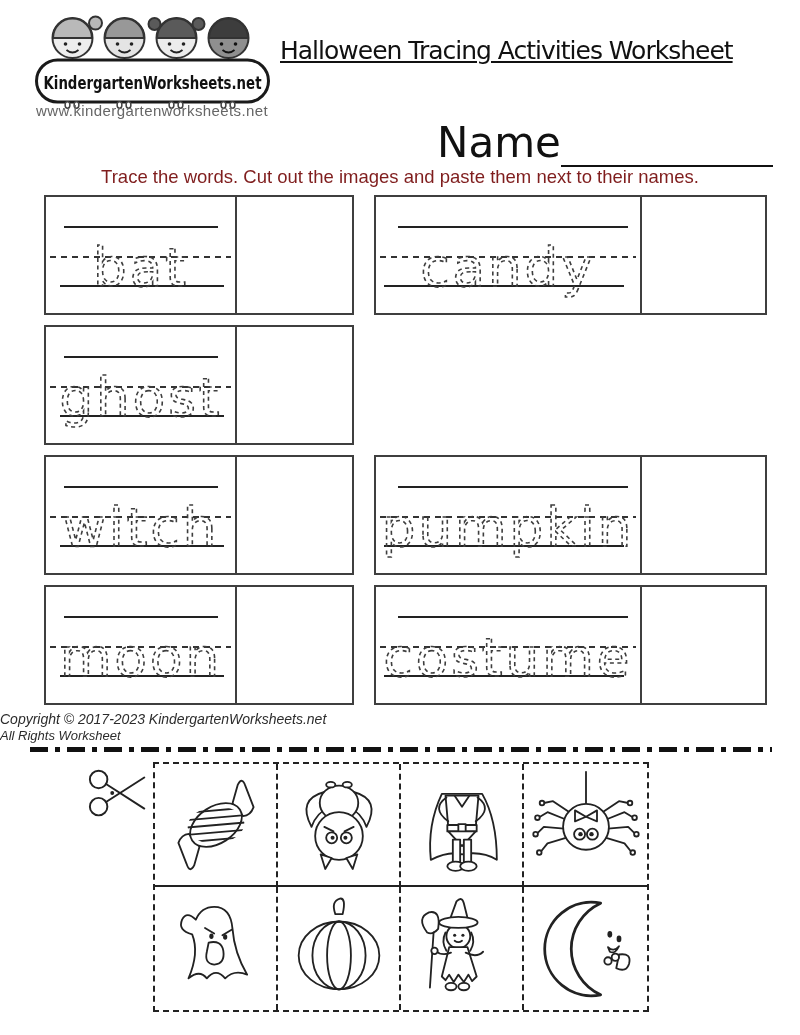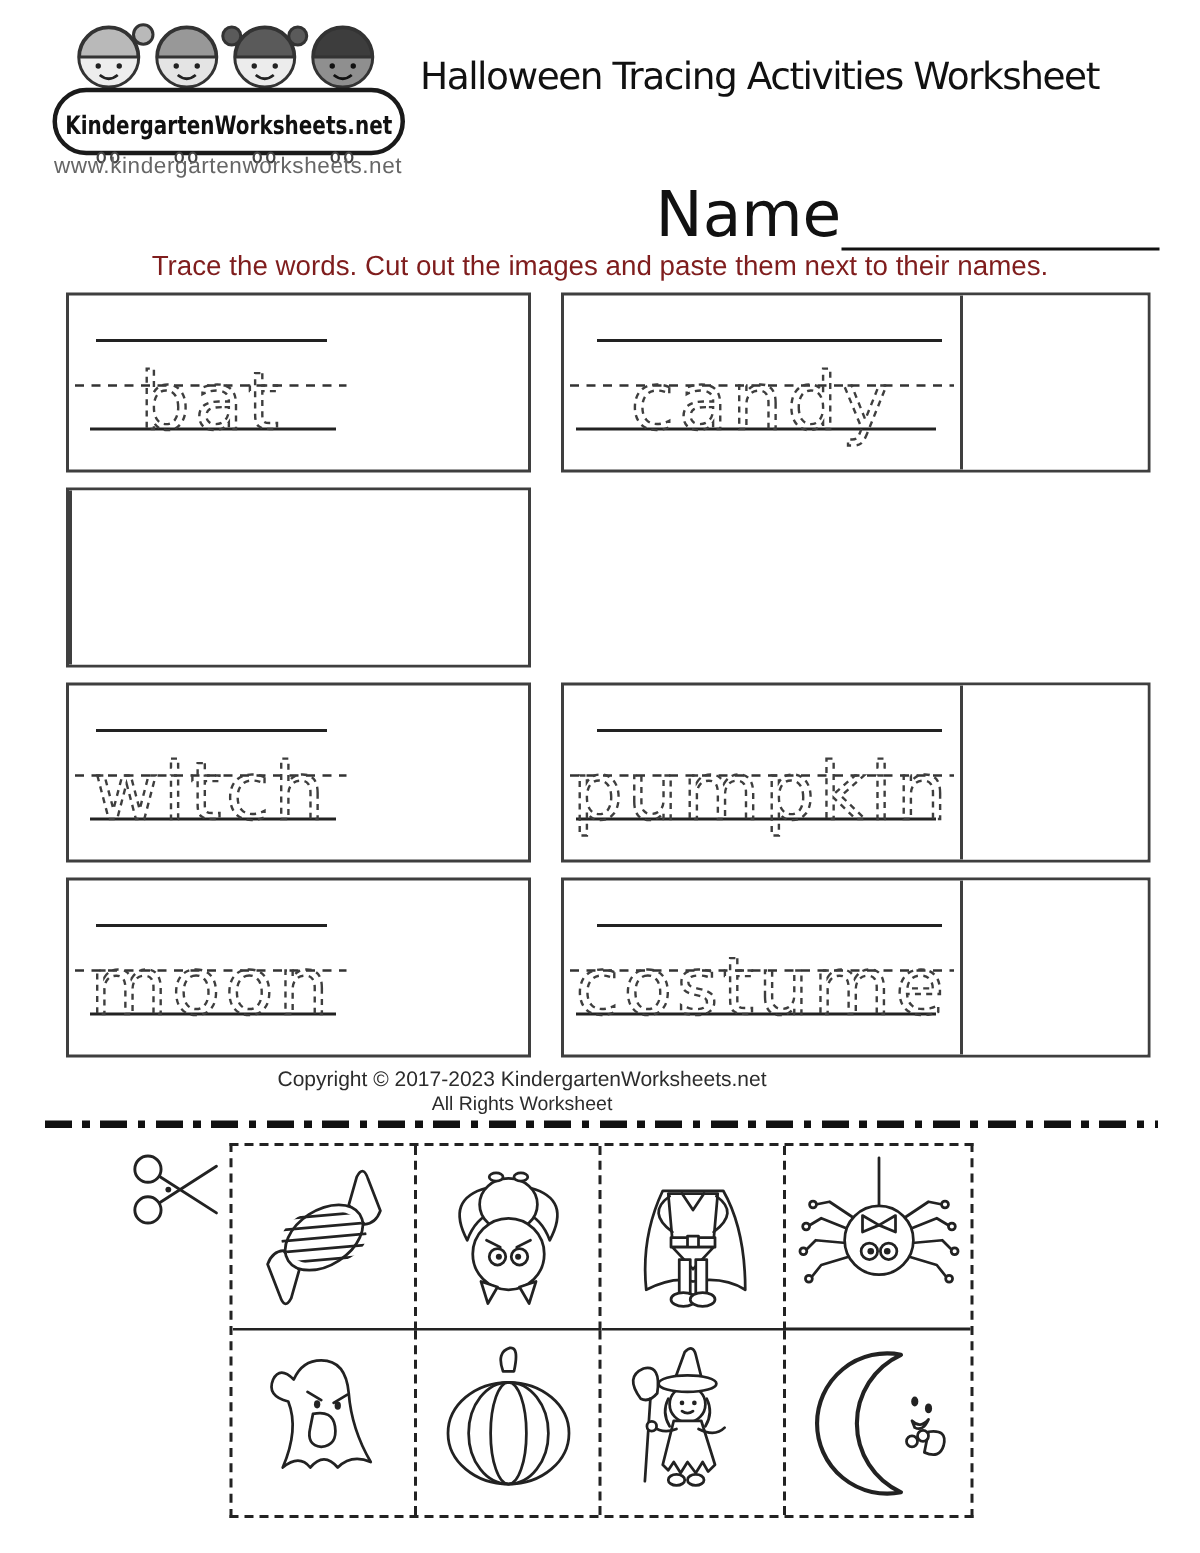--- a/index.html
+++ b/index.html
@@ -4,45 +4,45 @@
 <style>
   * { margin:0; padding:0; box-sizing:border-box; }
   html,body { background:#fff; }
   body { font-family:"Liberation Sans", sans-serif; color:#1a1a1a; }
   .page { position:relative; width:800px; height:1035px; background:#fff; overflow:hidden; }
 
   
   .logo-wrap { position:absolute; left:30px; top:6px; width:245px; }
   .logo-url { position:absolute; left:36px; top:102px; font-size:15px; color:#666; letter-spacing:.4px; }
   .page-title { position:absolute; left:280px; top:36px; width:490px; font-family:"DejaVu Sans", sans-serif;
-                font-size:25px; letter-spacing:-1px; white-space:nowrap; color:#111; }
+                font-size:25px; letter-spacing:-1px; white-space:nowrap; color:#111;text-decoration:underline; }
   .name-row { position:absolute; left:437px; top:118px; display:flex; align-items:flex-end; }
   .name-label { font-family:"DejaVu Sans", sans-serif; font-size:42px; color:#111; }
   .name-line { width:212px; border-bottom:2px solid #111; height:34px; }
   .instruction { position:absolute; left:0; top:166px; width:800px; text-align:center;
                  font-size:18.5px; color:#7f1d1d; }
 
   
   .trace-grid { position:absolute; left:44px; top:195px; }
   .trace-row { display:flex; gap:20px; margin-bottom:10px; }
   .trace-box { display:flex; border:2px solid #3f3f3f; height:120px; background:#fff; }
-  .trace-box.left  { width:310px;flex-direction:column; }
+  .trace-box.left  { width:310px; }
   .trace-box.right { width:393px; }
   .word-area { height:100%; }
   .trace-box.left  .word-area { width:189px; }
   .trace-box.right .word-area { width:264px; }
   .paste-box { flex:1; border-left:2px solid #3f3f3f; background:#fff; }
   .word-svg { display:block; width:100%; height:100%; overflow:visible; }
   .guide-solid { stroke:#222; stroke-width:2; }
   .guide-dash  { stroke:#333; stroke-width:1.8; stroke-dasharray:6 5; }
   .trace-text  { fill:none; stroke:#3e3e3e; stroke-width:1.6; stroke-dasharray:4 3.5;
                  font-family:"DejaVu Sans", sans-serif; font-size:53px; letter-spacing:3px; }
 
   
-  .copyright { position:absolute; left:0; top:711px; width:696px; text-align:center; color:#2c2c2c; }
+  .copyright { position:absolute; left:0; top:711px; width:696px; color:#2c2c2c;font-style:italic; }
   .copyright .line1 { font-size:14px; }
   .copyright .line2 { font-size:13px; margin-top:1px; }
 
   
   .cut-line { position:absolute; left:30px; top:747px; width:742px; height:5px;
               background:repeating-linear-gradient(90deg,#111 0 18px,transparent 18px 25px,#111 25px 30px,transparent 30px 37px); }
   .scissors { position:absolute; left:86px; top:764px; }
 
   
   .cutout-grid { position:absolute; left:153px; top:762px; display:grid;
@@ -138,20 +138,28 @@
             <line class="guide-solid" x1="8" y1="89" x2="248" y2="89"></line>
             <text class="trace-text" x="132" y="89" text-anchor="middle">candy</text>
           </svg>
         </div>
         <div class="paste-box"></div>
       </div>
     </div>
 
     <div class="trace-row">
       <div class="trace-box left">
+        <div class="word-area">
+          <svg class="word-svg" viewBox="0 0 189 116" preserveAspectRatio="none">
+            <line class="guide-solid" x1="18" y1="30" x2="172" y2="30"></line>
+            <line class="guide-dash" x1="4" y1="60" x2="185" y2="60"></line>
+            <line class="guide-solid" x1="14" y1="89" x2="178" y2="89"></line>
+            <text class="trace-text" x="95" y="89" text-anchor="middle">ghost</text>
+          </svg>
+        </div>
         <div class="paste-box"></div>
       </div>
     </div>
 
     <div class="trace-row">
       <div class="trace-box left">
         <div class="word-area">
           <svg class="word-svg" viewBox="0 0 189 116" preserveAspectRatio="none">
             <line class="guide-solid" x1="18" y1="30" x2="172" y2="30"></line>
             <line class="guide-dash" x1="4" y1="60" x2="185" y2="60"></line>

